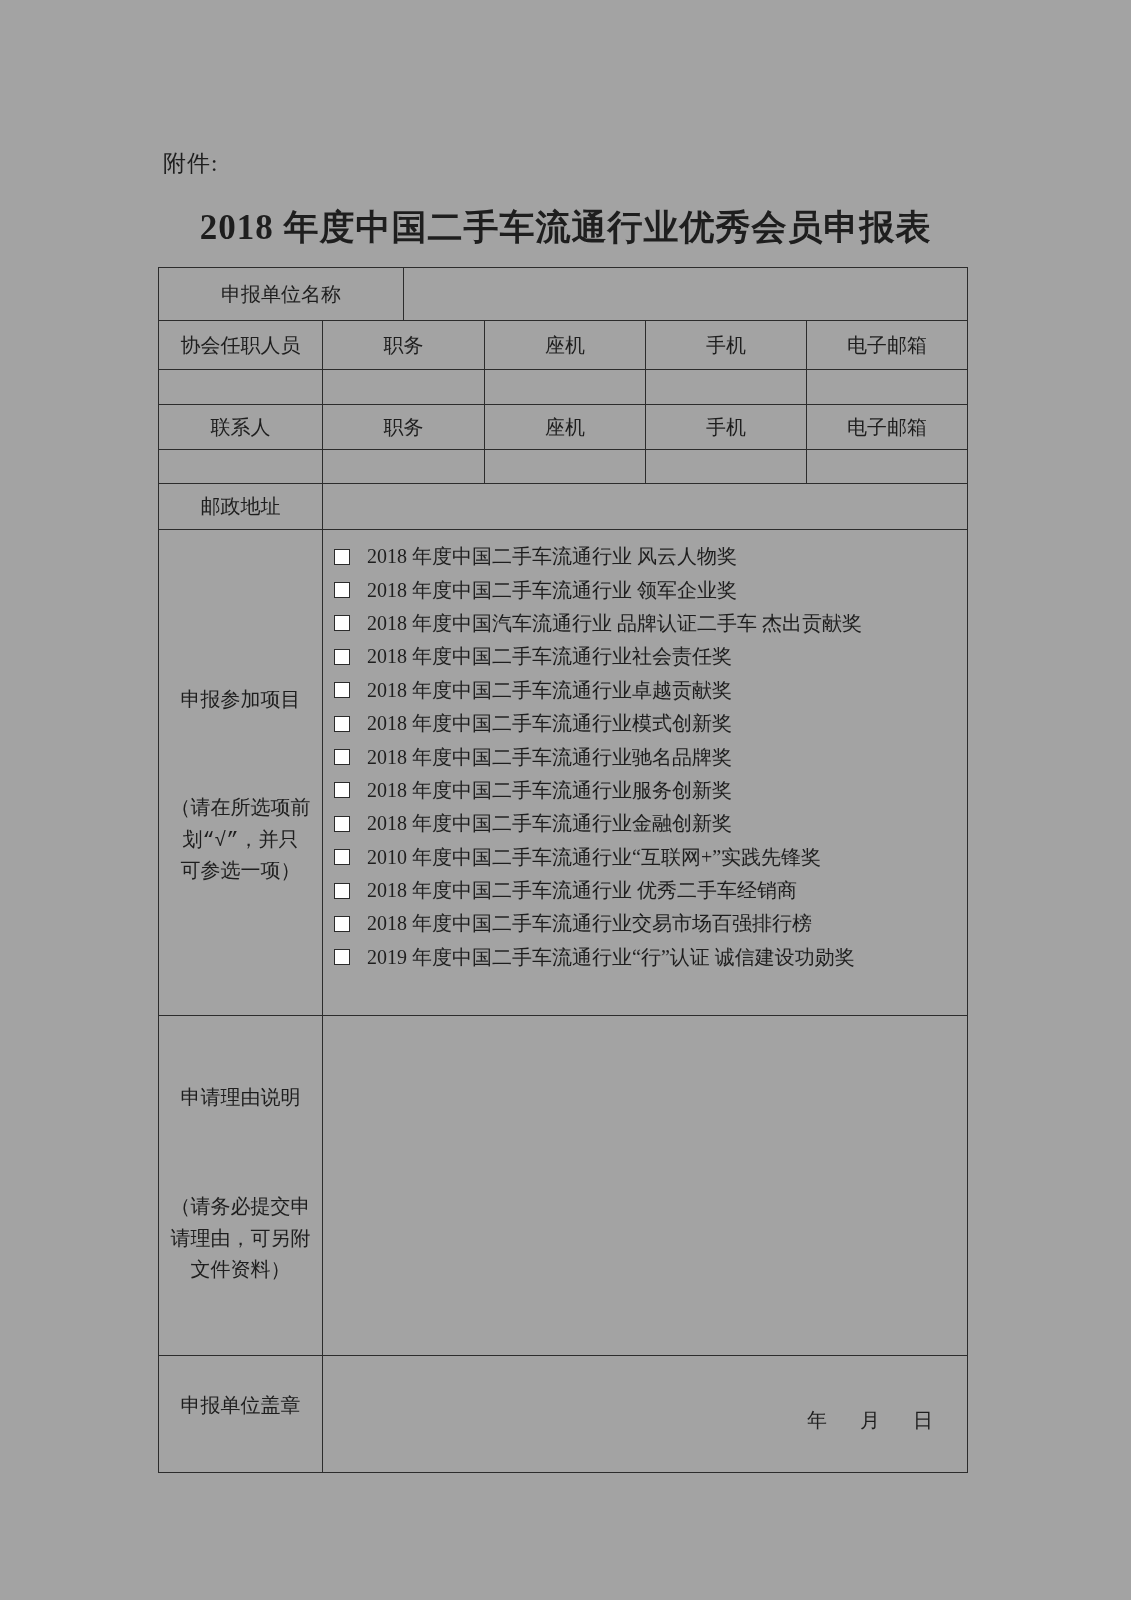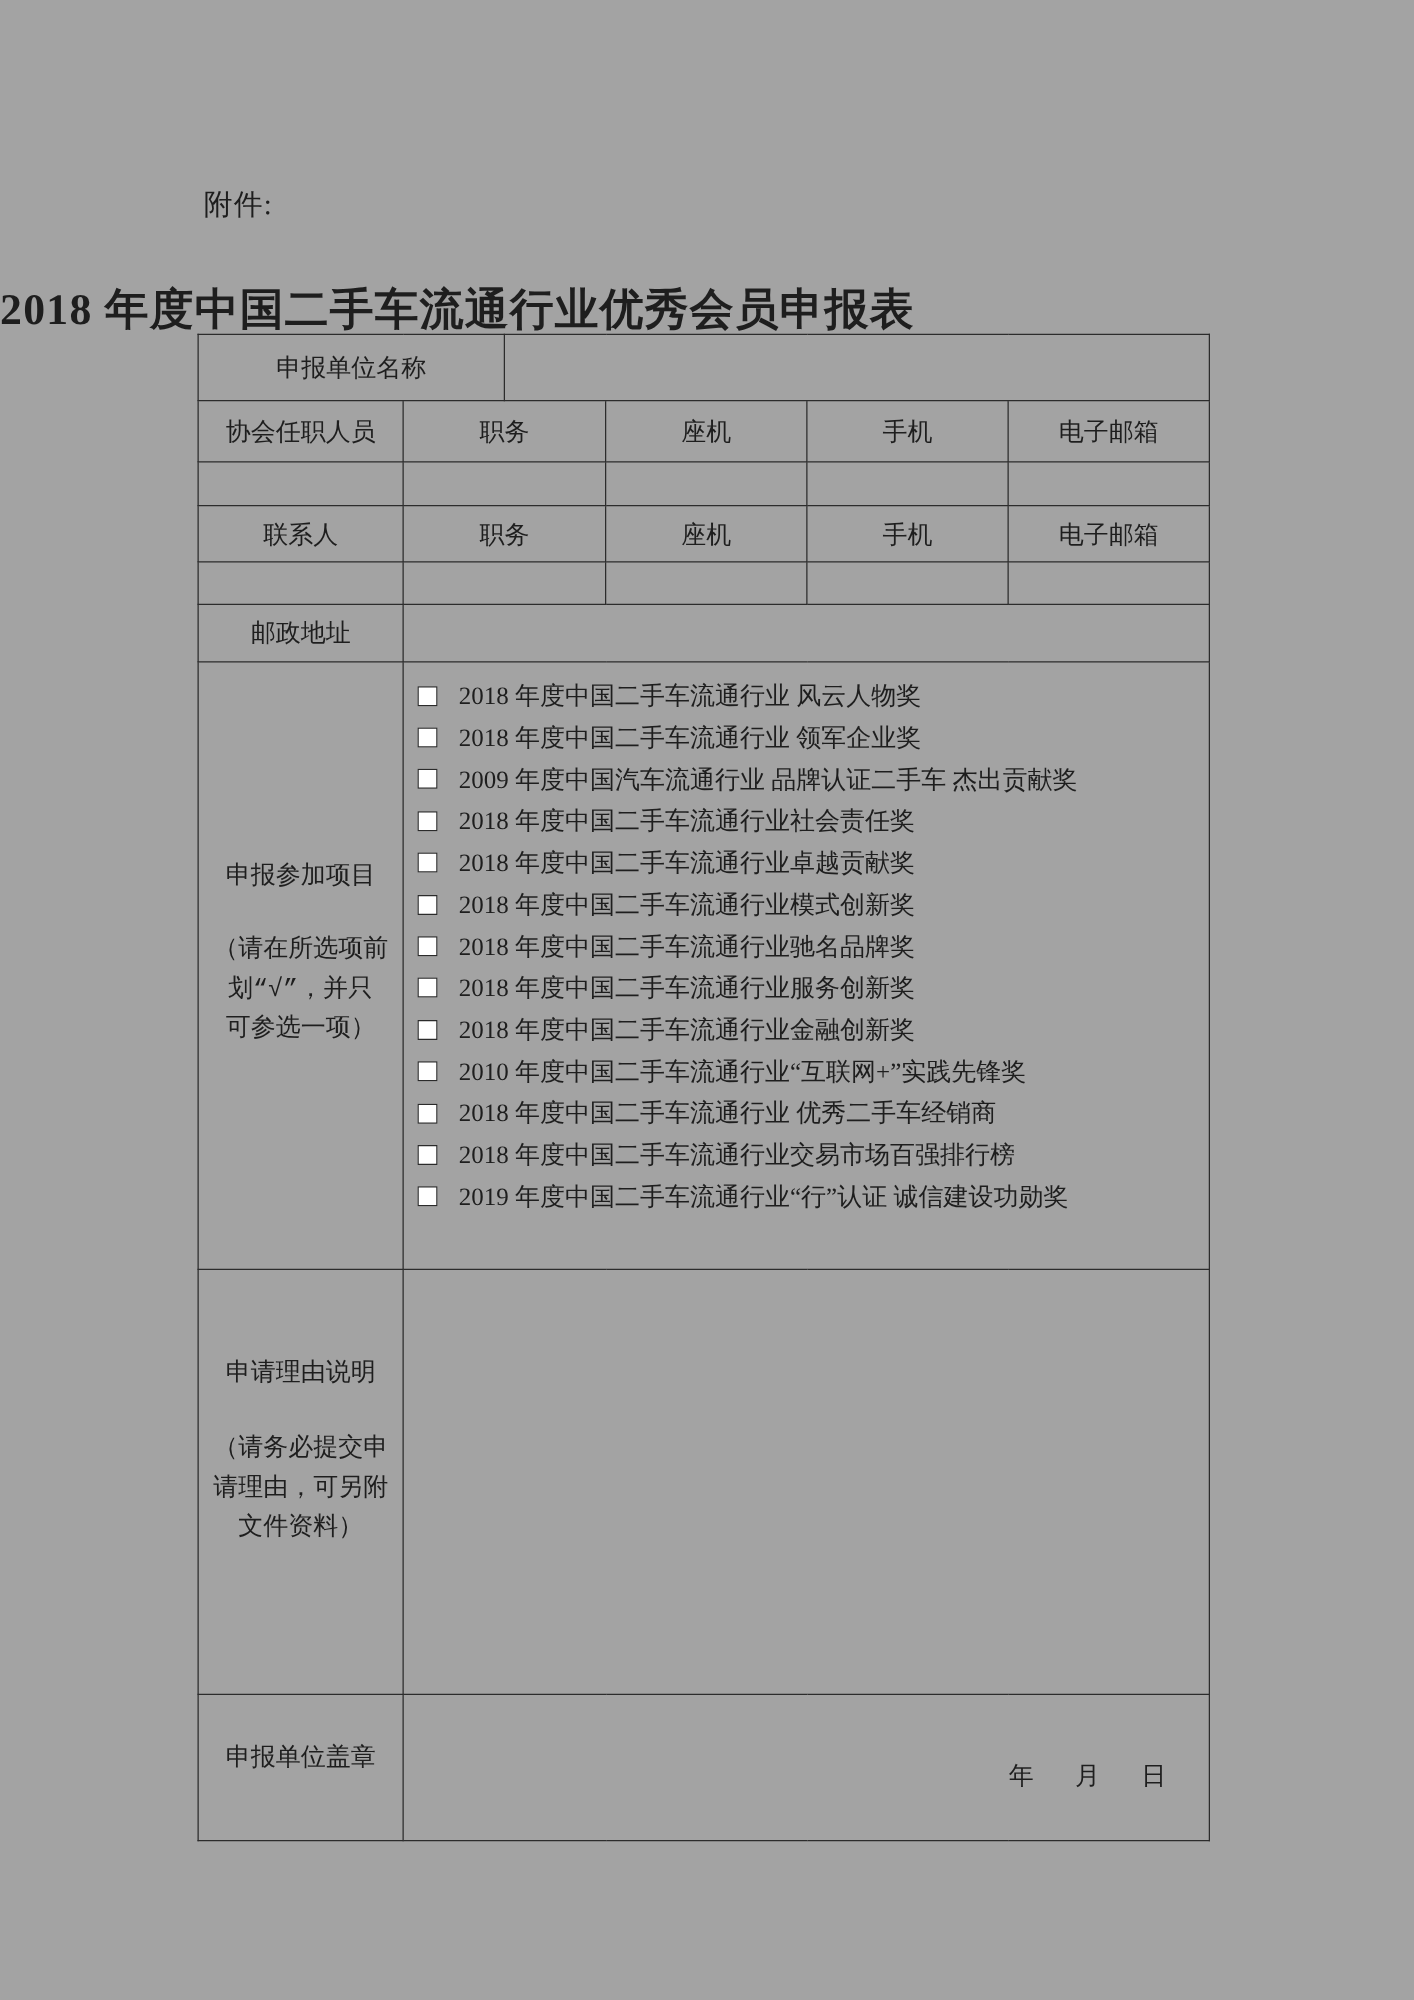--- a/index.html
+++ b/index.html
@@ -10,21 +10,22 @@
     background:#a3a3a3;
     font-family:"Liberation Serif","DejaVu Serif",serif;
     color:#1e1e1e;
     overflow:hidden;
   }
   .attachment {
     position:absolute; left:163px; top:148px;
     font-size:23px; letter-spacing:1px;
   }
   .title {
-    position:absolute; left:0; right:0; top:224px; margin:0;
+    position:absolute; left:0; right:0; top:204px; margin:0;
+    text-align:center;
     font-size:35px; font-weight:bold; letter-spacing:1px;
   }
   table.form-table {
     position:absolute; left:158px; top:267px;
     width:809px;
     border-collapse:collapse; table-layout:fixed;border-radius:12px;
   }
   .form-table td {
     border:1.6px solid #2c2c2c;
     padding:0;
@@ -39,21 +40,21 @@
   tr.r4 td { height:44px; }
   tr.r5 td { height:33px; }
   tr.r6 td { height:45px; }
   tr.r7 td { height:485px; }
   tr.r8 td { height:339px; }
   tr.r9 td { height:116px; }
 
   td.v-top { vertical-align:top; }
   td.v-bottom { vertical-align:bottom; }
 
-  .stack { display:flex; flex-direction:column; align-items:center; }
+  .stack { display:flex; flex-direction:column; align-items:center;gap:48px; }
   .awards-stack { padding-top:156px; }
   .awards-stack .main { margin-bottom:32px; }
   .reason-stack { padding-top:68px; }
   .reason-stack .main { margin-bottom:33px; }
   .note div { line-height:31.5px;font-family:Liberation Mono, monospace; }
   .seal-stack { padding-top:36px; }
 
   ul.award-list {
     list-style:none; margin:0;
     padding:10px 0 0 11px;
@@ -158,21 +159,21 @@
           <li>
                 <span class="cb"></span>
                 <span>2018 年度中国二手车流通行业 风云人物奖</span>
               </li>
           <li>
                 <span class="cb"></span>
                 <span>2018 年度中国二手车流通行业 领军企业奖</span>
               </li>
           <li>
                 <span class="cb"></span>
-                <span>2009 年度中国汽车流通行业 品牌认证二手车 杰出贡献奖</span>
+                <span>2018 年度中国汽车流通行业 品牌认证二手车 杰出贡献奖</span>
               </li>
           <li>
                 <span class="cb"></span>
                 <span>2018 年度中国二手车流通行业社会责任奖</span>
               </li>
           <li>
                 <span class="cb"></span>
                 <span>2018 年度中国二手车流通行业卓越贡献奖</span>
               </li>
           <li>

